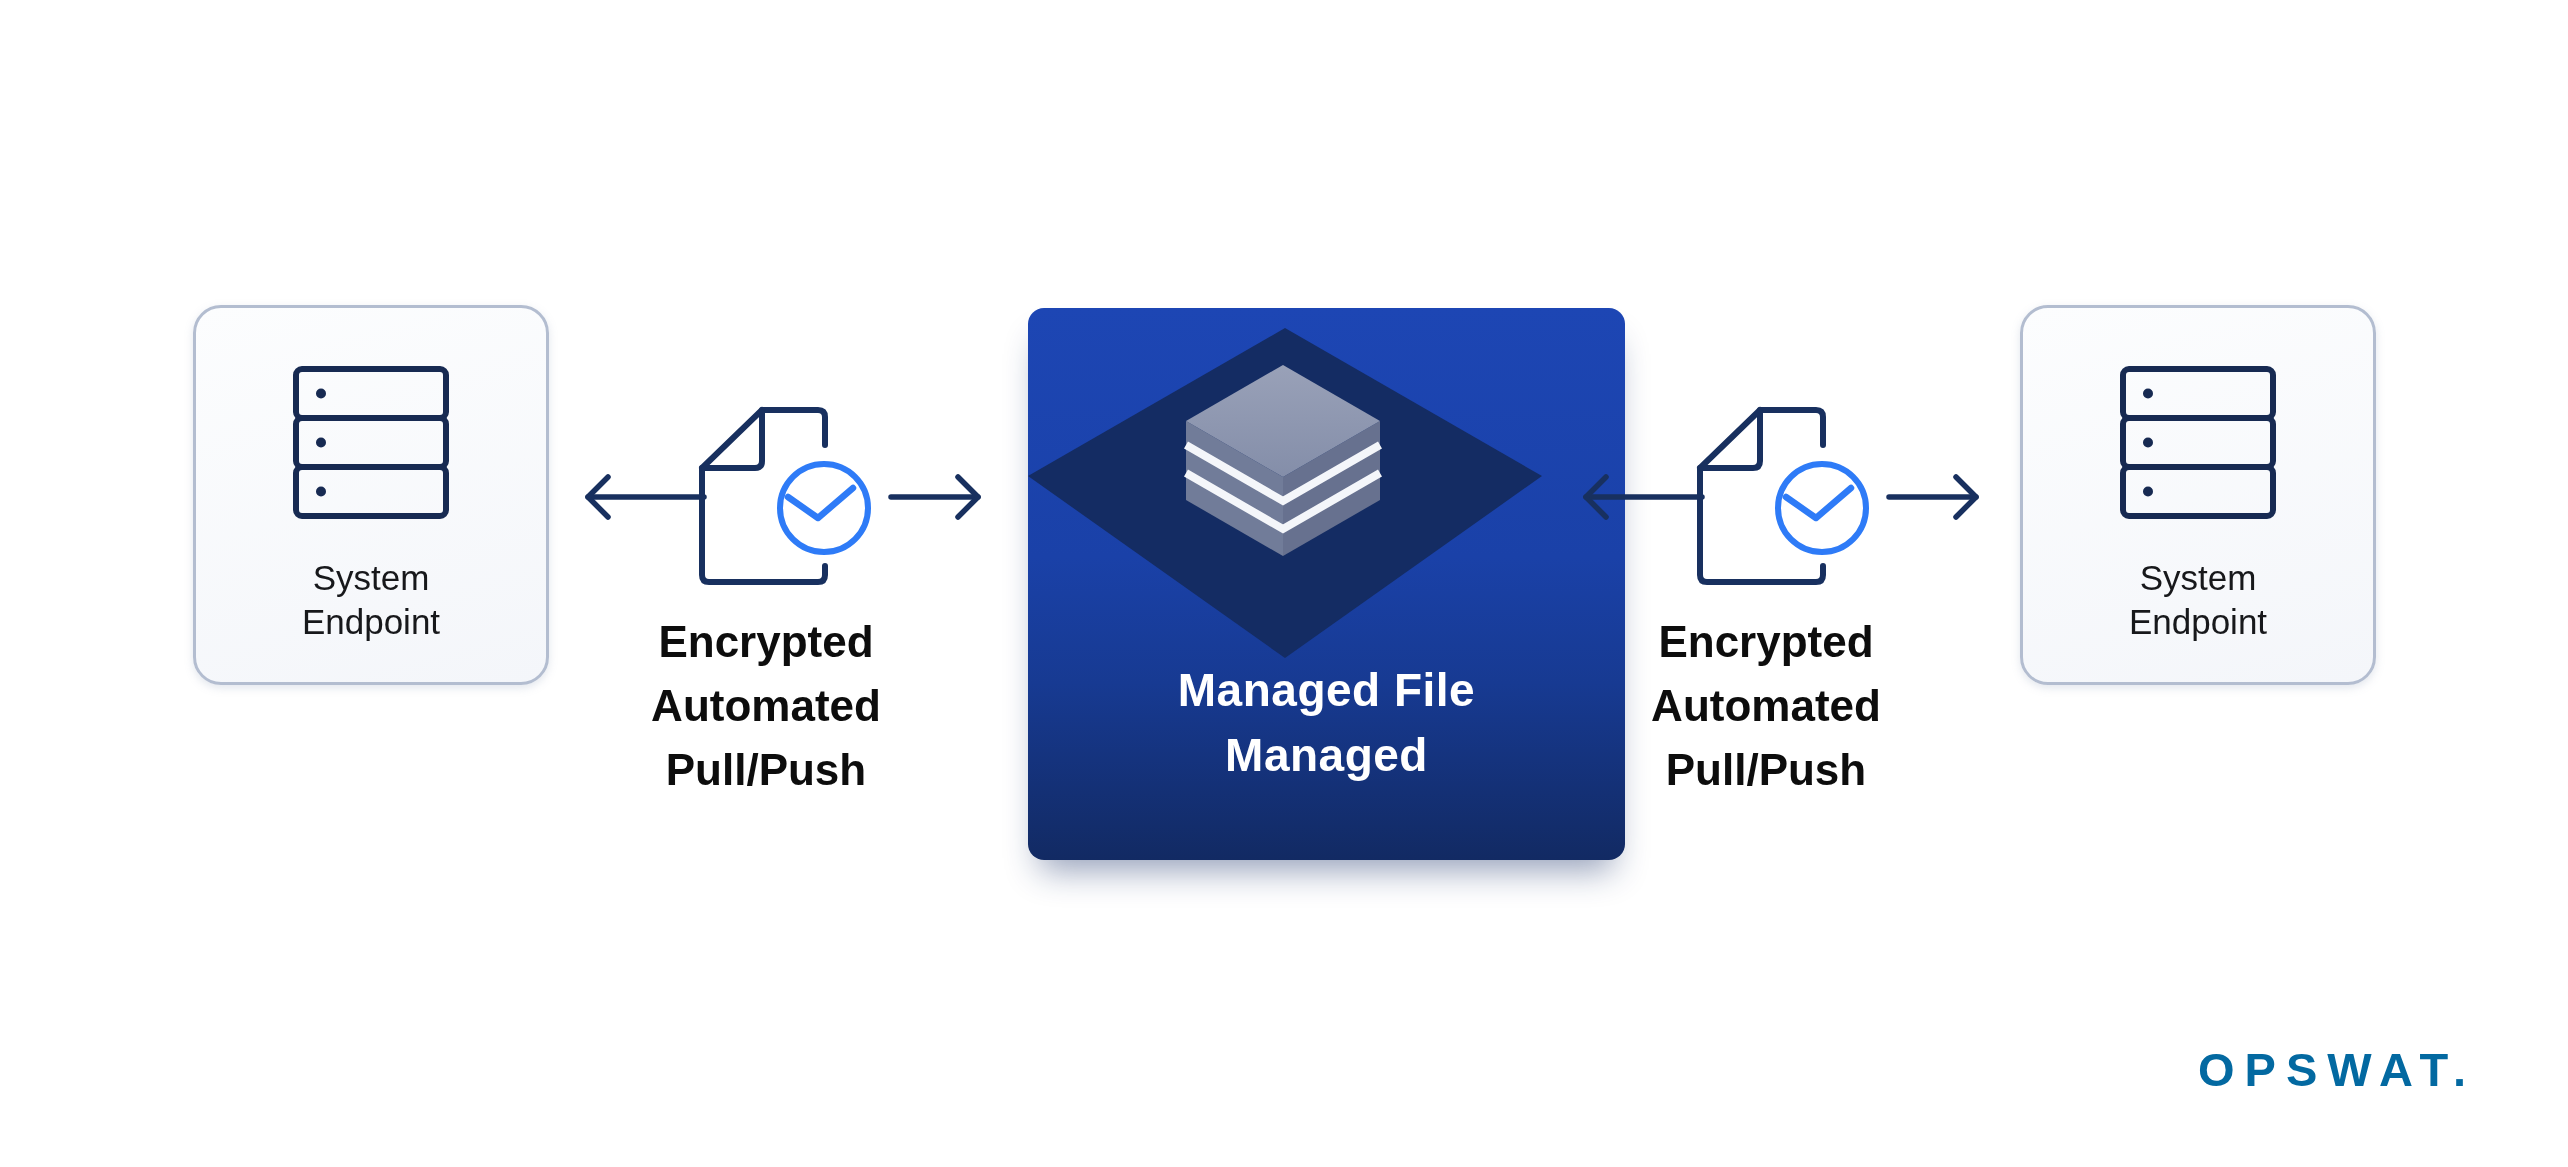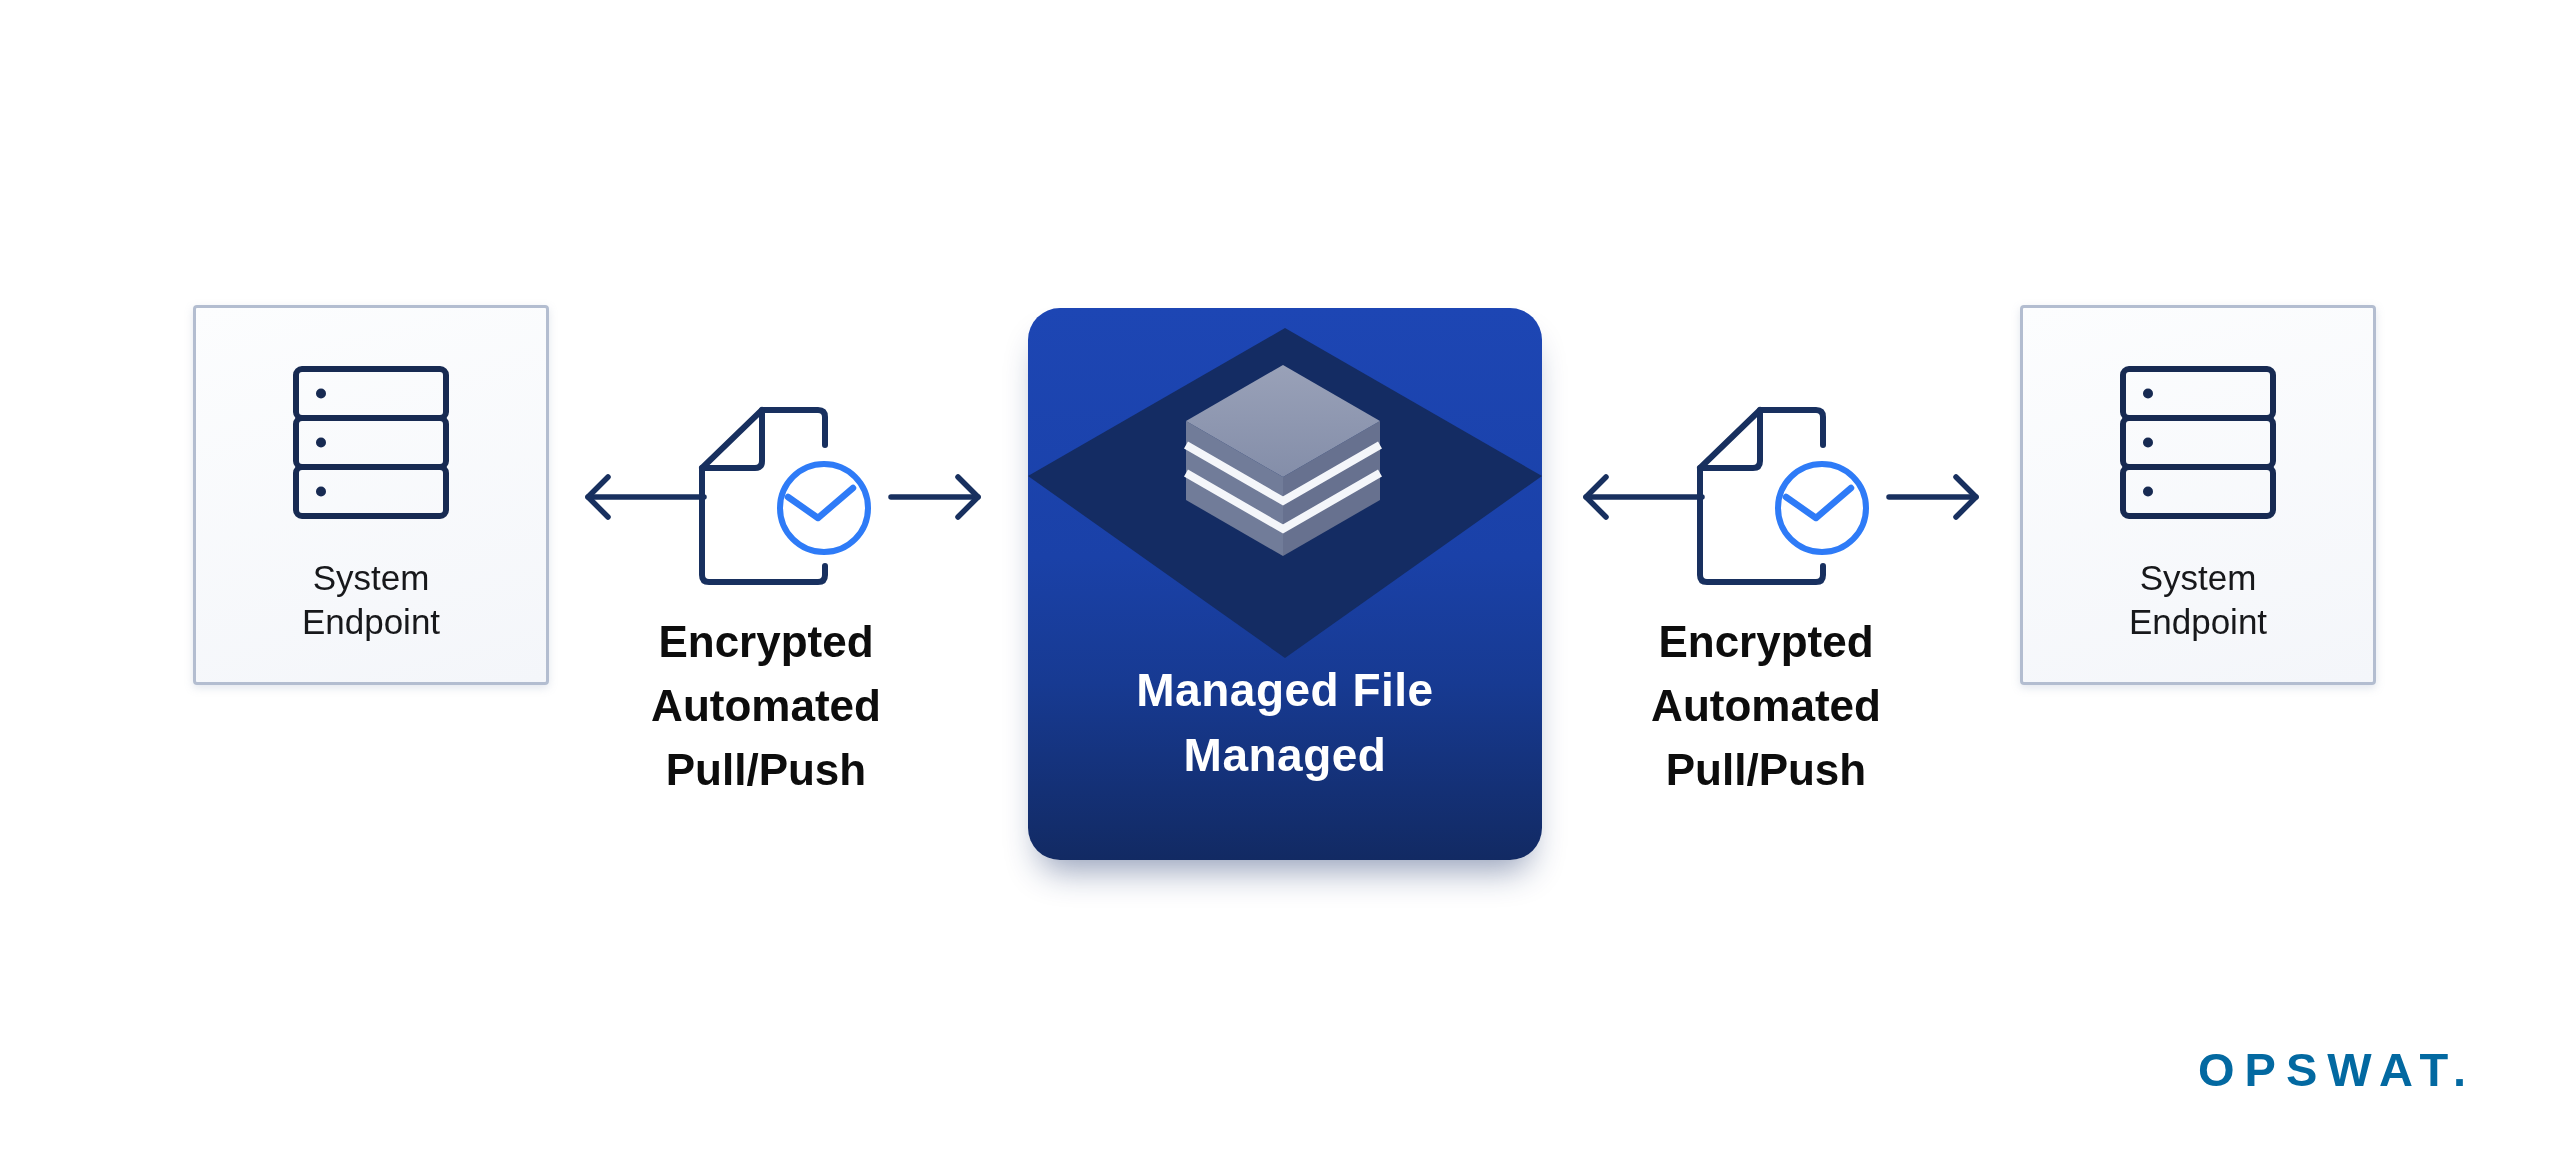--- a/index.html
+++ b/index.html
@@ -9,21 +9,21 @@
     background:#ffffff;
     font-family:"Liberation Sans", sans-serif;
     overflow:hidden;
   }
   
   .endpoint-box{
     position:absolute;
     width:356px;height:380px;
     box-sizing:border-box;
     border:3px solid #b3bdd0;
-    border-radius:4px;
+    border-radius:28px;
     background:linear-gradient(165deg,#fcfdfe 0%,#f4f6fa 100%);
     box-shadow:0 3px 8px rgba(140,155,185,0.25);
   }
   .endpoint-box.left{left:193px;top:305px;}
   .endpoint-box.right{left:2020px;top:305px;}
   .endpoint-box svg{position:absolute;left:50%;top:56px;transform:translateX(-50%);}
   .endpoint-label{
     position:absolute;left:0;top:248px;width:100%;
     text-align:center;color:#17181b;
     font-size:35px;line-height:44px;font-weight:500;
@@ -35,22 +35,22 @@
   .flow-label{
     position:absolute;width:400px;top:610px;
     text-align:center;color:#0d0d0d;
     font-size:44px;line-height:64px;font-weight:700;
   }
   .flow-label.left{left:566px;}
   .flow-label.right{left:1566px;}
   
   .mft-tile{
     position:absolute;left:1028px;top:308px;
-    width:514px;height:552px;
-    border-radius:32px;
+    width:597px;height:552px;
+    border-radius:16px;
     background:linear-gradient(180deg,#1d46b4 0%,#1a41a8 45%,#173a92 68%,#122a63 100%);
     box-shadow:0 22px 34px -12px rgba(18,42,99,0.45);
     overflow:hidden;
   }
   .mft-tile svg{position:absolute;left:0;top:0;}
   .tile-label{
     position:absolute;left:0;top:350px;width:100%;
     text-align:center;color:#ffffff;
     font-size:46px;line-height:65px;font-weight:700;
     letter-spacing:0.5px;

